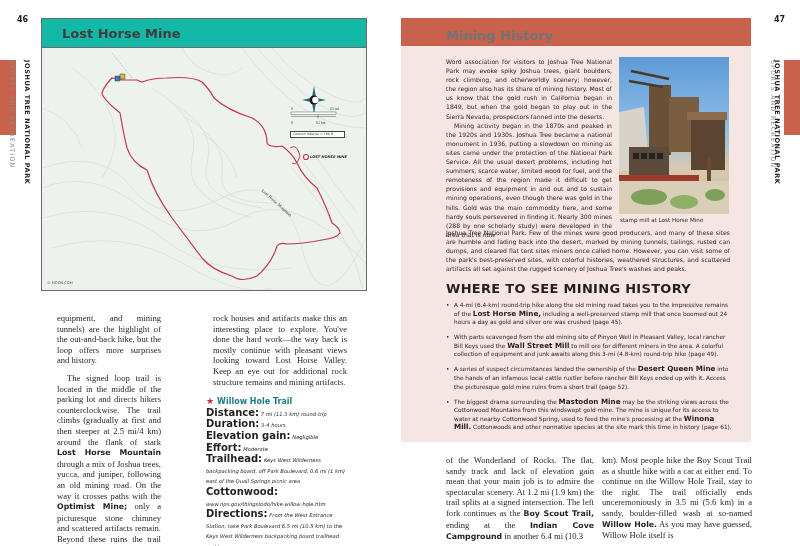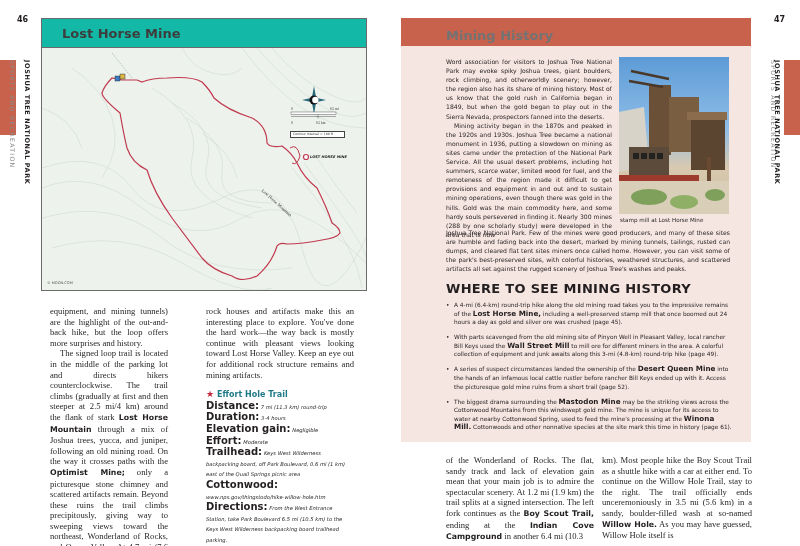--- a/index.html
+++ b/index.html
@@ -33,21 +33,21 @@
   .scale-mi { position: absolute; left: 288px; top: 59px; font-size: 3.4px; font-family: "Liberation Serif", serif; color: #333; }
   .scale-0a { position: absolute; left: 249px; top: 59px; font-size: 3.4px; color: #333; font-family: "Liberation Serif", serif; }
   .scale-km { position: absolute; left: 274px; top: 73px; font-size: 3.4px; font-family: "Liberation Serif", serif; color: #333; }
   .scale-0b { position: absolute; left: 249px; top: 73px; font-size: 3.4px; color: #333; font-family: "Liberation Serif", serif; }
   .contour-box { position: absolute; left: 248px; top: 83px; width: 55px; height: 7px; border: 0.8px solid #444; background: #fff; font-family: "DejaVu Sans", sans-serif; font-size: 3.2px; line-height: 5.5px; padding-left: 2px; color: #333; }
 
   
   .body-col { position: absolute; font-size: 8.6px; line-height: 10.6px; text-align: justify; }
   .col1 { left: 50px; top: 306px; width: 118px; }
   .col2 { left: 206px; top: 306px; width: 148px; }
-  .col1 p, .col2 p { margin: 0; }
+  .col1 p, .col2 p { margin: 7px; }
   .indent { text-indent: 10px; }
   .b { font-family: "DejaVu Sans", sans-serif; font-weight: bold; font-size: 7.8px; }
 
   .trail-title { margin-top: 9px; font-family: "DejaVu Sans", sans-serif; font-weight: bold; font-size: 8px; color: #1f7a87; }
   .trail-title .star { color: #c0283d; font-size: 9px; margin-right: 3px; }
   .spec { font-size: 7.2px; line-height: 10.6px; text-align: left; }
   .spec .k { font-family: "DejaVu Sans", sans-serif; font-weight: bold; font-size: 10px; }
   .spec .v { font-family: "DejaVu Sans", sans-serif; font-style: italic; font-size: 5.2px; }
 
   
@@ -138,21 +138,21 @@
   </div>
 </div>
 
 <div class="body-col col1">
   <p>equipment, and mining tunnels) are the highlight of the out-and-back hike, but the loop offers more surprises and history.</p>
   <p class="indent"><span>The signed loop trail is located in the middle of the parking lot and directs hikers counterclockwise. The trail climbs (gradually at first and then steeper at 2.5 mi/4 km) around the flank of stark </span><span class="b">Lost Horse Mountain</span><span> through a mix of Joshua trees, yucca, and juniper, following an old mining road. On the way it crosses paths with the </span><span class="b">Optimist Mine;</span><span> only a picturesque stone chimney and scattered artifacts remain. Beyond these ruins the trail climbs precipitously, giving way to sweeping views toward the northeast, Wonderland of Rocks, and Queen Valley. At 4.7 mi (7.6 km) the rocky trail hits the ridge below the Lost Horse Mountain Summit, and the </span></p>
 </div>
 
 <div class="body-col col2">
   <p>rock houses and artifacts make this an interesting place to explore. You've done the hard work—the way back is mostly continue with pleasant views looking toward Lost Horse Valley. Keep an eye out for additional rock structure remains and mining artifacts.</p>
-  <div class="trail-title"><span class="star">★</span><span>Effort Hole Trail</span></div>
+  <div class="trail-title"><span class="star">★</span><span>Willow Hole Trail</span></div>
   <div class="spec"><span class="k">Distance:</span> <span class="v">7 mi (11.3 km) round-trip</span></div>
   <div class="spec"><span class="k">Duration:</span> <span class="v">3-4 hours</span></div>
   <div class="spec"><span class="k">Elevation gain:</span> <span class="v">Negligible</span></div>
   <div class="spec"><span class="k">Effort:</span> <span class="v">Moderate</span></div>
   <div class="spec"><span class="k">Trailhead:</span> <span class="v">Keys West Wilderness backpacking board, off Park Boulevard, 0.6 mi (1 km) east of the Quail Springs picnic area</span></div>
   <div class="spec"><span class="k">Cottonwood:</span> <span class="v">www.nps.gov/thingstodo/hike-willow-hole.htm</span></div>
   <div class="spec"><span class="k">Directions:</span> <span class="v">From the West Entrance Station, take Park Boulevard 6.5 mi (10.5 km) to the Keys West Wilderness backpacking board trailhead parking.</span></div>
   <p class="indent" style="text-indent:0">The Willow Hole Trail strikes into the heart</p>
 </div>
 

